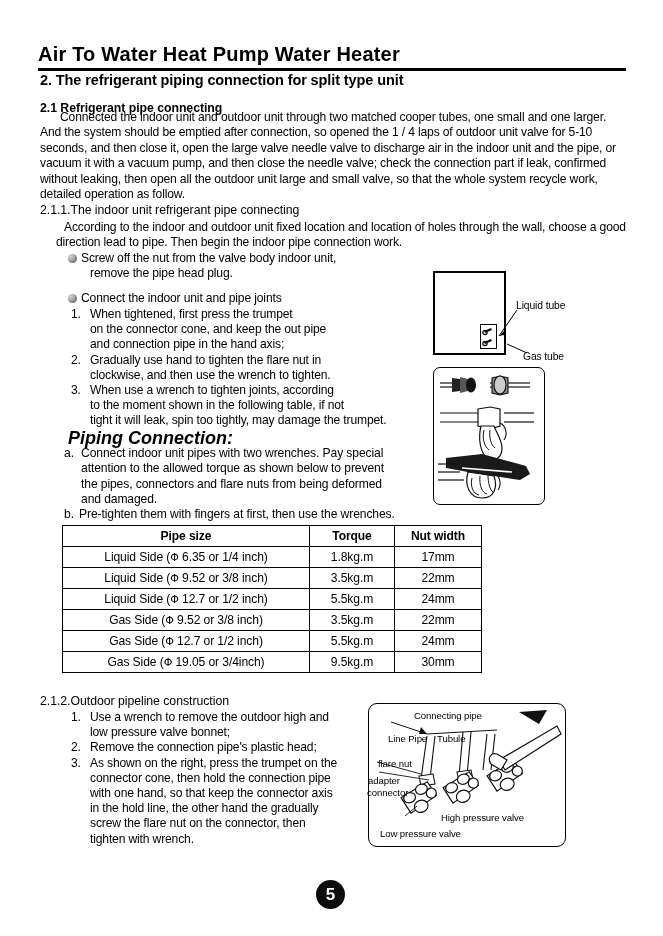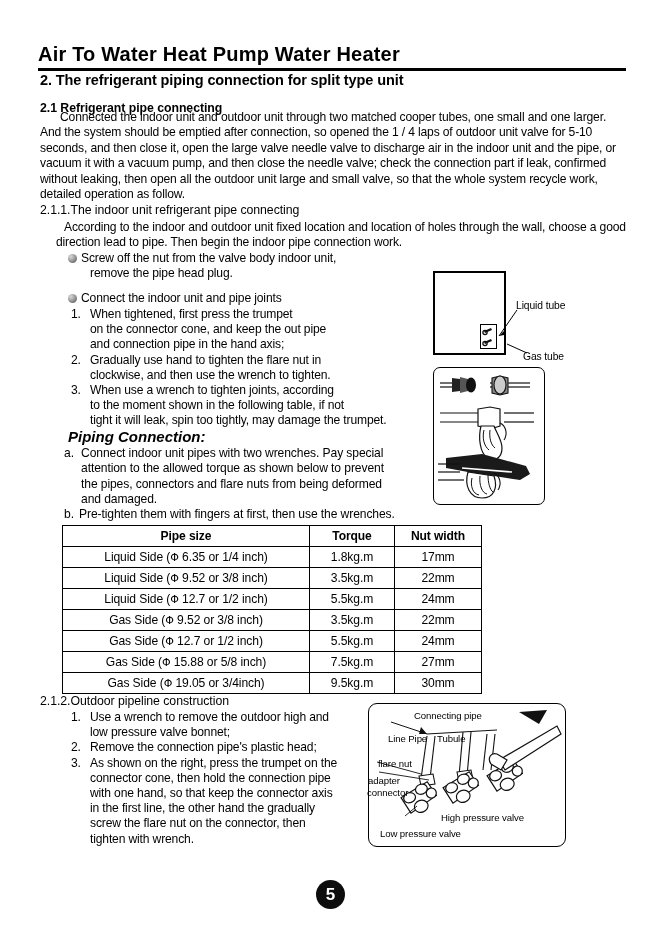--- a/index.html
+++ b/index.html
@@ -138,21 +138,21 @@
     display: block;
   }
 
   
   .piping-title {
     position: absolute;
     left: 68px;
     top: 428px;
     font-weight: bold;
     font-style: italic;
-    font-size: 15px;
+    font-size: 18px;
   }
   .alpha-list {
     position: absolute;
     left: 64px;
     top: 446px;
     width: 360px;
     font-size: 12.1px;
     line-height: 15.3px;
     letter-spacing: -0.1px;
   }
@@ -356,25 +356,20 @@
         <td><span>Gas Side (</span><span class="phi">Φ</span><span> 9.52 or 3/8 inch)</span></td>
         <td>3.5kg.m</td>
         <td>22mm</td>
       </tr>
       <tr>
         <td><span>Gas Side (</span><span class="phi">Φ</span><span> 12.7 or 1/2 inch)</span></td>
         <td>5.5kg.m</td>
         <td>24mm</td>
       </tr>
       <tr>
-        <td><span>Gas Side (</span><span class="phi">Φ</span><span> 15.88 or 5/8 inch)</span></td>
-        <td>7.5kg.m</td>
-        <td>27mm</td>
-      </tr>
-      <tr>
         <td><span>Gas Side (</span><span class="phi">Φ</span><span> 19.05  or 3/4inch)</span></td>
         <td>9.5kg.m</td>
         <td>30mm</td>
       </tr>
     </tbody>
   </table>
 
   <div class="h-subsub" style="top:694px;">2.1.2.Outdoor pipeline construction</div>
   <div class="num-list" style="left:71px; top:710px; width:290px;">
     <div class="num-row">
@@ -384,21 +379,21 @@
     </div>
     <div class="num-row">
       <span class="num-marker">2.</span>
       <span class="num-cont">Remove the connection pipe's plastic head;</span>
     </div>
     <div class="num-row">
       <span class="num-marker">3.</span>
       <span class="num-cont">As shown on the right, press the trumpet on the</span>
       <span class="num-cont">connector cone, then hold the connection pipe</span>
       <span class="num-cont">with one hand, so that keep the connector axis</span>
-      <span class="num-cont">in the first line, the other hand the gradually</span>
+      <span class="num-cont">in the hold line, the other hand the gradually</span>
       <span class="num-cont">screw the flare nut on the connector, then</span>
       <span class="num-cont">tighten with wrench.</span>
     </div>
   </div>
 
   <div class="indoor-box">
     <div class="valve-plate">
       <svg width="15" height="23" viewBox="0 0 15 23">
         <path d="M3 6 L10 3 L11 5 L4 8 Z" fill="#111"></path>
         <circle cx="4" cy="7.5" r="2.1" fill="none" stroke="#111" stroke-width="1.3"></circle>

